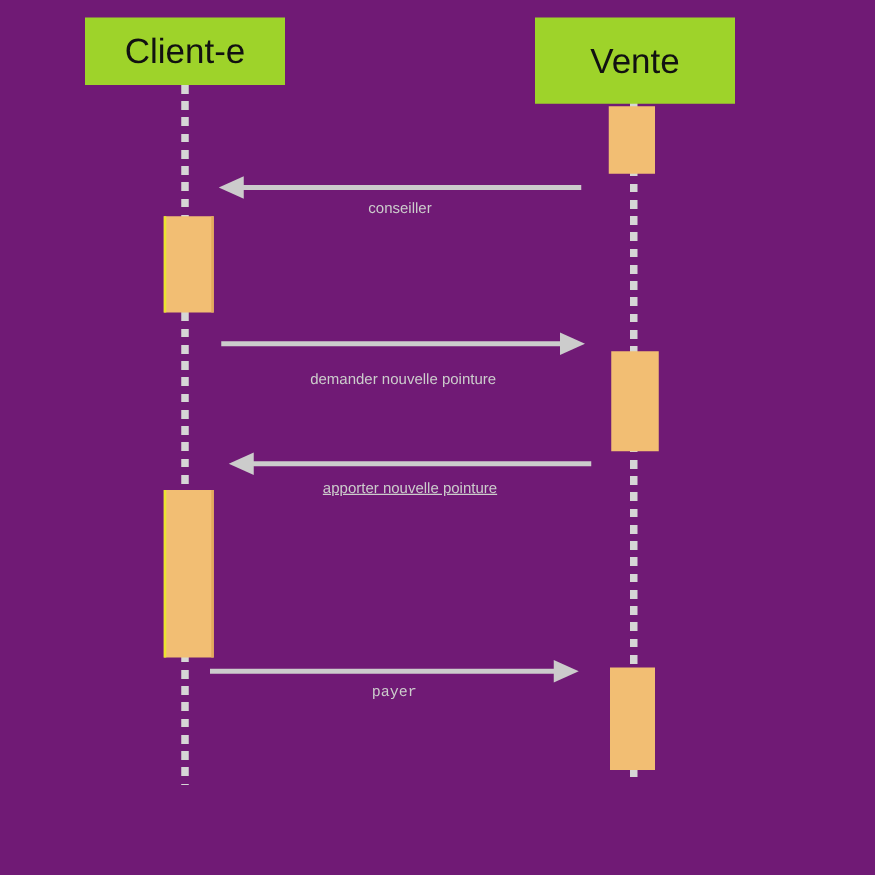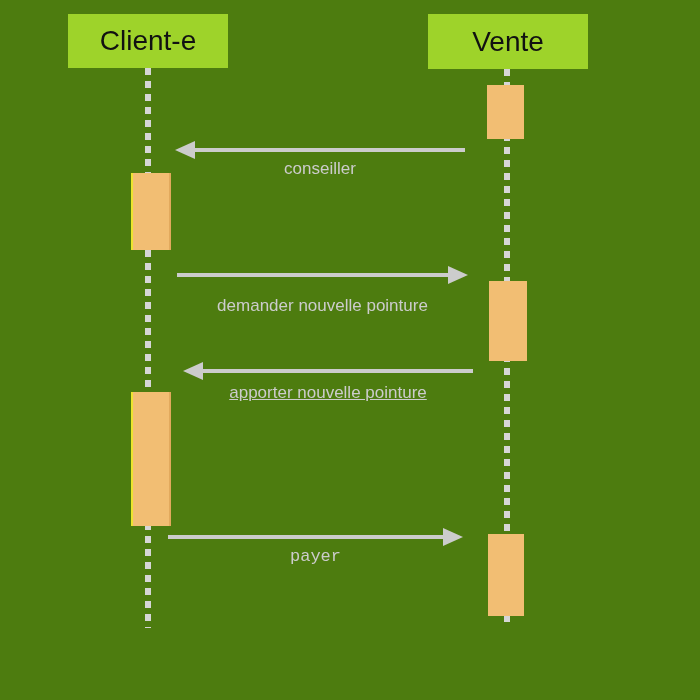--- a/index.html
+++ b/index.html
@@ -8,35 +8,35 @@
     background: #000000;
     width: 700px;
     height: 700px;
     overflow: hidden;
     font-family: "Liberation Sans", sans-serif;
   }
   .stage {
     position: relative;
     width: 700px;
     height: 700px;
-    background: #4d7c0f;
+    background: #701a75;
   }
   
   .actor-box {
     position: absolute;
     background: #9ED32A;
     color: #111111;
     display: flex;
     align-items: center;
     justify-content: center;
     font-size: 28px;
     z-index: 4;
   }
   .actor-client { left: 68px;  top: 14px; width: 160px; height: 54px; }
-  .actor-vente  { left: 428px; top: 14px; width: 160px; height: 55px; }
+  .actor-vente  { left: 428px; top: 14px; width: 160px; height: 69px; }
 
   
   .lifeline {
     position: absolute;
     width: 6px;
     background: repeating-linear-gradient(to bottom, #d6d6d6 0 7px, transparent 7px 13px);
     z-index: 1;
   }
   .lifeline-client { left: 145px; top: 68px; height: 560px; }
   .lifeline-vente  { left: 504px; top: 69px; height: 559px; }
@@ -72,21 +72,21 @@
   }
   .head-left  { left: 0;  border-right: 20px solid #cccccc; }
   .head-right { right: 0; border-left:  20px solid #cccccc; }
   .msg-label {
     position: absolute;
     top: 11px;
     left: 0;
     right: 0;
     text-align: center;
     color: #cccccc;
-    font-size: 17px;
+    font-size: 12px;
     line-height: 1.2;
     white-space: nowrap;
   }
   .msg1 { left: 175px; top: 148px; width: 290px; }
   .msg1 .msg-line { left: 16px; right: 0; }
   .msg2 { left: 177px; top: 273px; width: 291px; }
   .msg2 .msg-line { left: 0; right: 16px; }
   .msg2 .msg-label { top: 23px; }
   .msg3 { left: 183px; top: 369px; width: 290px; }
   .msg3 .msg-line { left: 16px; right: 0; }

